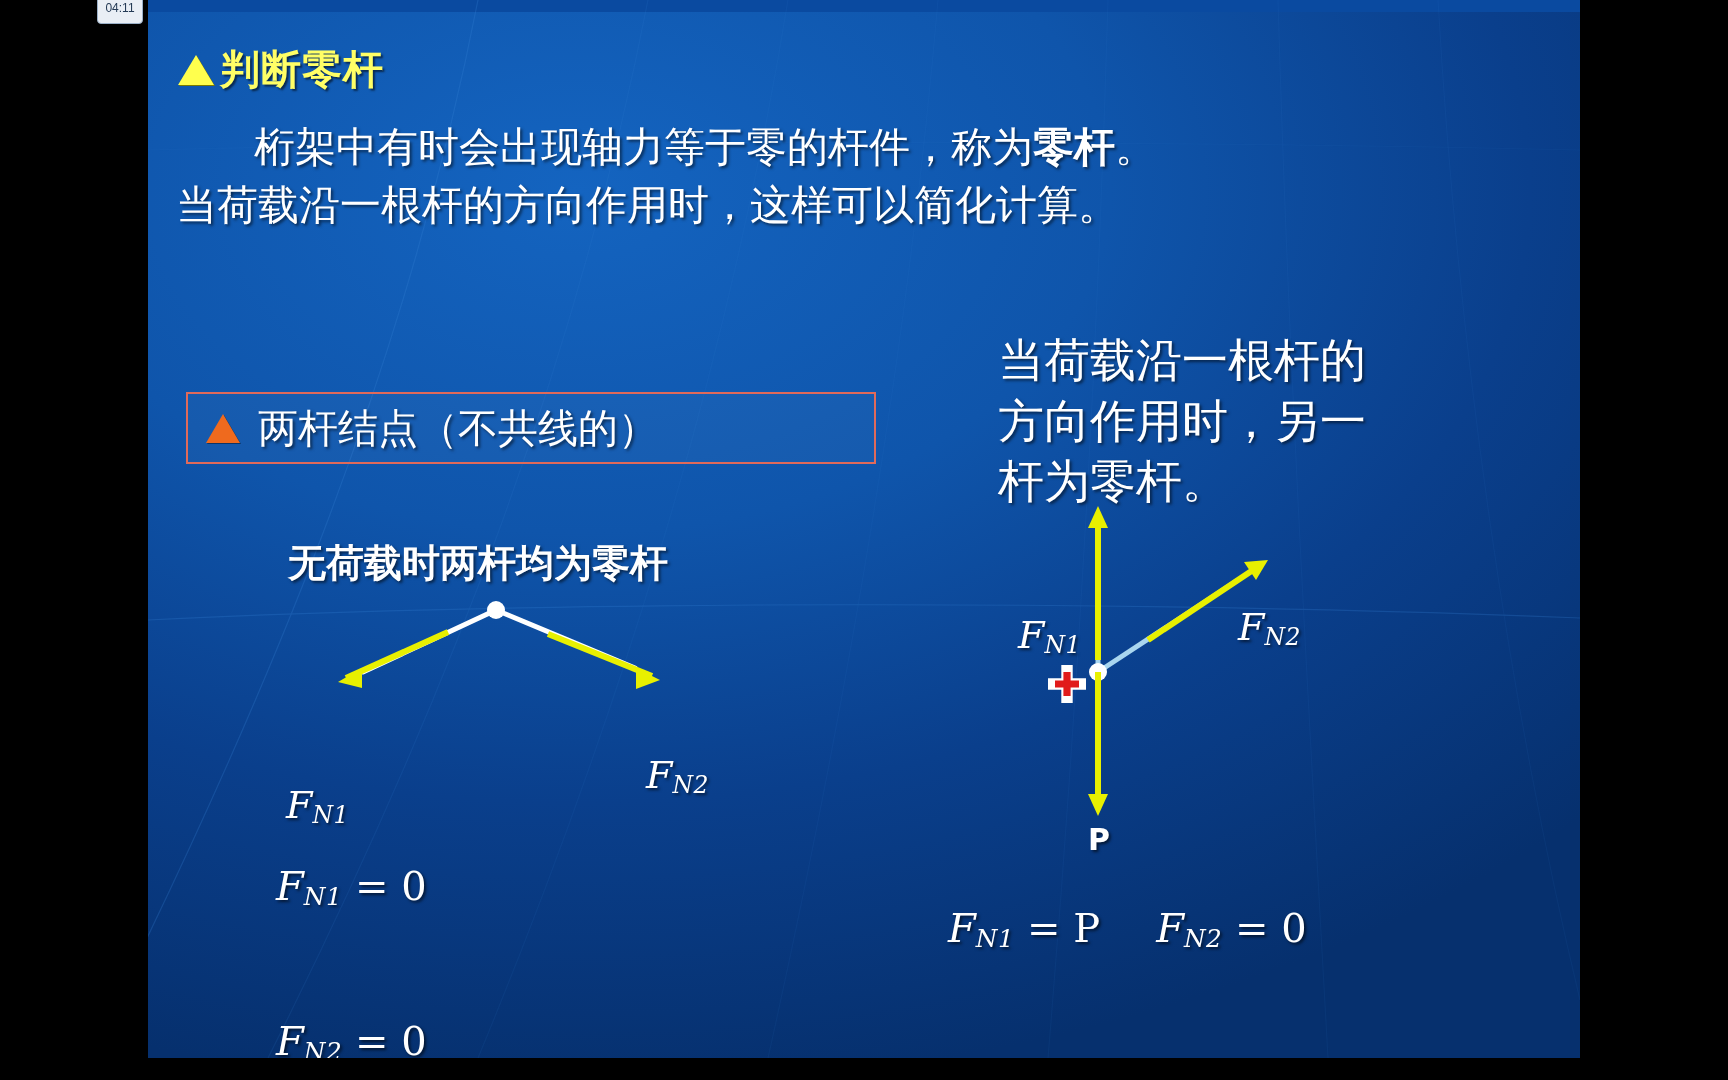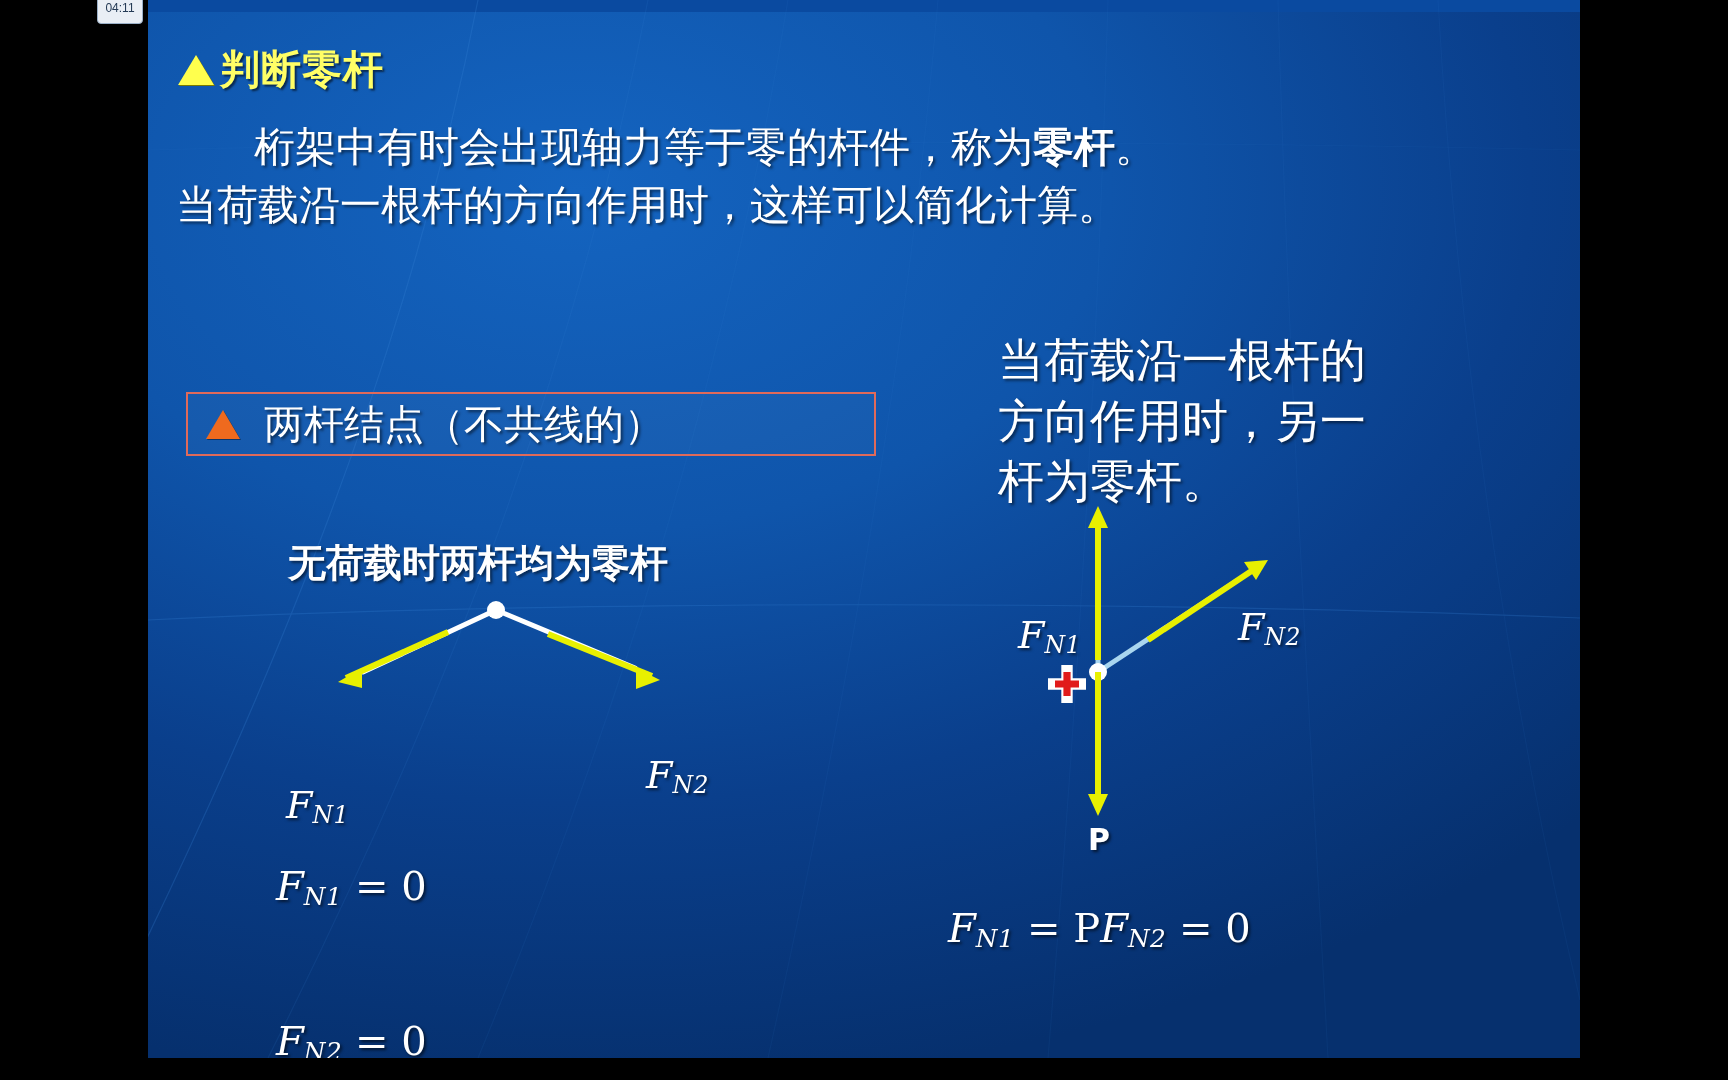--- a/index.html
+++ b/index.html
@@ -107,26 +107,26 @@
     text-shadow: 2px 2px 3px rgba(0,0,0,.55);
   }
   .para .indent { display:inline-block; width: 78px; }
   .para b { color: #ffffff; font-weight: bold; }
 
   .box-two-bar {
     position: absolute;
     left: 38px;
     top: 392px;
     width: 690px;
-    height: 64px;
+    height: 72px;
     border: 2px solid #e06a5a;
     background: rgba(255,255,255,0.03);
     display: flex;
     align-items: center;
-    gap: 24px;
+    gap: 18px;
     padding-left: 18px;
     box-sizing: border-box;
   }
   .tri-orange {
     width: 0; height: 0;
     border-left: 17px solid transparent;
     border-right: 17px solid transparent;
     border-bottom: 29px solid #ef6a1e;
     flex: none;
     filter: drop-shadow(1px 1px 0 rgba(0,0,0,.4));
@@ -184,20 +184,21 @@
     display: flex;
     gap: 62px;
     flex-direction: column;
   }
   .eq-right {
     position: absolute;
     left: 800px;
     top: 860px;
     font-size: 40px;
     display: flex;
+    gap: 56px;
   }
   .lbl-fn1-left {
     position: absolute;
     left: 138px;
     top: 738px;
     font-size: 38px;
   }
   .lbl-fn2-left {
     position: absolute;
     left: 498px;

